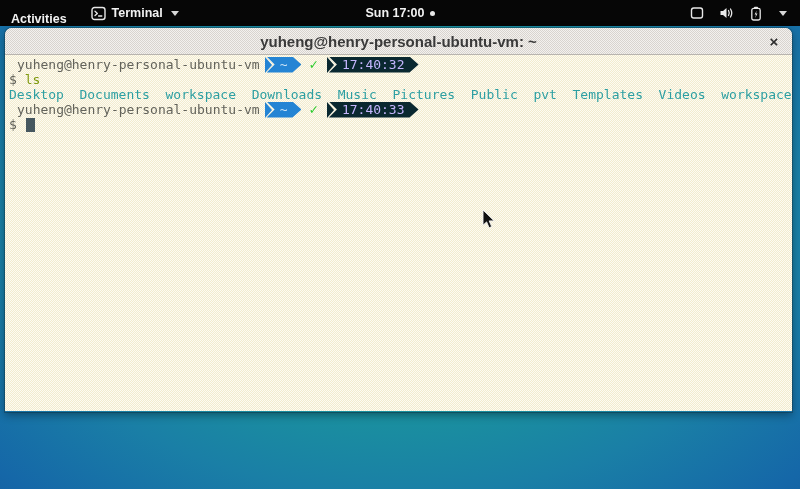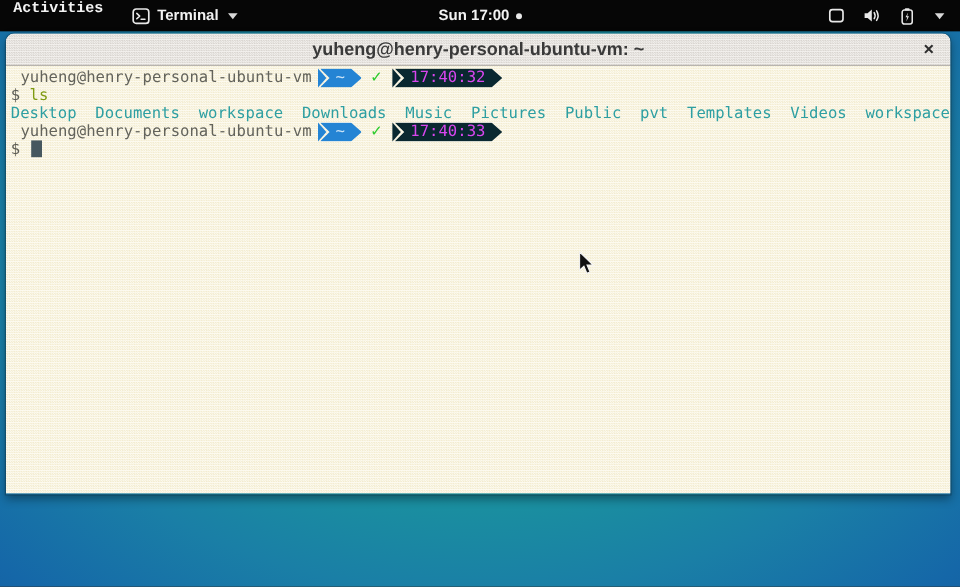--- a/index.html
+++ b/index.html
@@ -11,21 +11,21 @@
     position:absolute; left:0; top:26px; width:800px; height:463px;
     background:radial-gradient(ellipse 620px 420px at 50% 42%, #1ba294 0%, #1a9a9b 35%, #1a7fa6 65%, #1567a8 88%, #145d9e 100%);
   }
 
   
   .topbar {
     position:absolute; left:0; top:0; width:800px; height:26px; background:#060606;
     display:flex; align-items:center; color:#f2f2f2; font-size:12.5px; font-weight:700;
   }
   .tb-left { display:flex; align-items:center; height:100%; }
-  .tb-activities { padding:0 14px 0 11px; height:100%; display:flex; align-items:flex-start; cursor:default;font-family:Liberation Mono, monospace; }
+  .tb-activities { padding:0 14px 0 11px; height:100%; display:flex; align-items:flex-end; cursor:default; }
   .tb-appmenu { display:flex; align-items:center; gap:6px; padding:0 10px; height:100%; }
   .tb-caret { width:0; height:0; border-left:4px solid transparent; border-right:4px solid transparent; border-top:5px solid #d8d8d8; margin-left:2px; }
   .tb-center { position:absolute; left:0; right:0; top:0; height:26px; display:flex; align-items:center; justify-content:center; gap:6px; pointer-events:none; }
   .tb-clock-wrap { display:flex; align-items:center; gap:5px; pointer-events:auto; }
   .tb-dot { width:5px; height:5px; border-radius:50%; background:#e8e8e8; }
   .tb-right { margin-left:auto; display:flex; align-items:center; gap:15px; padding-right:13px; height:100%; }
   .tb-icon svg { display:block; }
 
   
   .window {
@@ -52,38 +52,38 @@
   .term {
     height:356px;
     background-color:#f8f3e2;
     background-image:conic-gradient(#f2ebce 25%, #fdfbf2 0 50%, #f2ebce 0 75%, #fdfbf2 0);
     background-size:2px 2px;
     font-family:"DejaVu Sans Mono", monospace;
     font-size:13px; line-height:15px;
     padding:2px 0 0 4px;
     color:#5d5d55;
   }
-  .t-line { height:15px; display:flex; white-space:pre; }
+  .t-line { height:15px; display:flex; align-items:center; white-space:pre; }
   .t-user { color:#63635b; padding-left:8px; }
   .t-prompt-char { color:#5d5d55; }
   .t-cmd { color:#7f9a10; }
   .t-out { color:#2d9fa2; white-space:pre; }
 
   
   .pl { display:inline-flex; align-items:center; height:16px; margin-left:5px; }
   .pl-head { width:0; height:0; border-top:8px solid transparent; border-bottom:8px solid transparent; }
   .pl-head.blue { border-left:7px solid #2484d4; }
   .pl-head.dark { border-left:7px solid #0a2830; }
   .pl-body {
     height:16px; line-height:16px; margin-left:-5px;
     padding:0 14px 0 13px;
     clip-path:polygon(0 0, calc(100% - 9px) 0, 100% 50%, calc(100% - 9px) 100%, 0 100%, 8px 50%);
   }
   .pl-body.blue { background:#2484d4; color:#c9e2f6; }
-  .pl-body.dark { background:#0a2830; color:#d946ef; }
+  .pl-body.dark { background:#0a2830; color:#c4b5fd; }
   .t-check { color:#2ecb2e; font-size:14px; margin:0 4px 0 8px; }
 
   .cursor-block { display:inline-block; width:9px; height:14px; background:#46575f; margin-left:1px; }
 
   
   .mouse { position:absolute; left:482px; top:209px; pointer-events:none; }
 </style>
 </head>
 <body>
 

